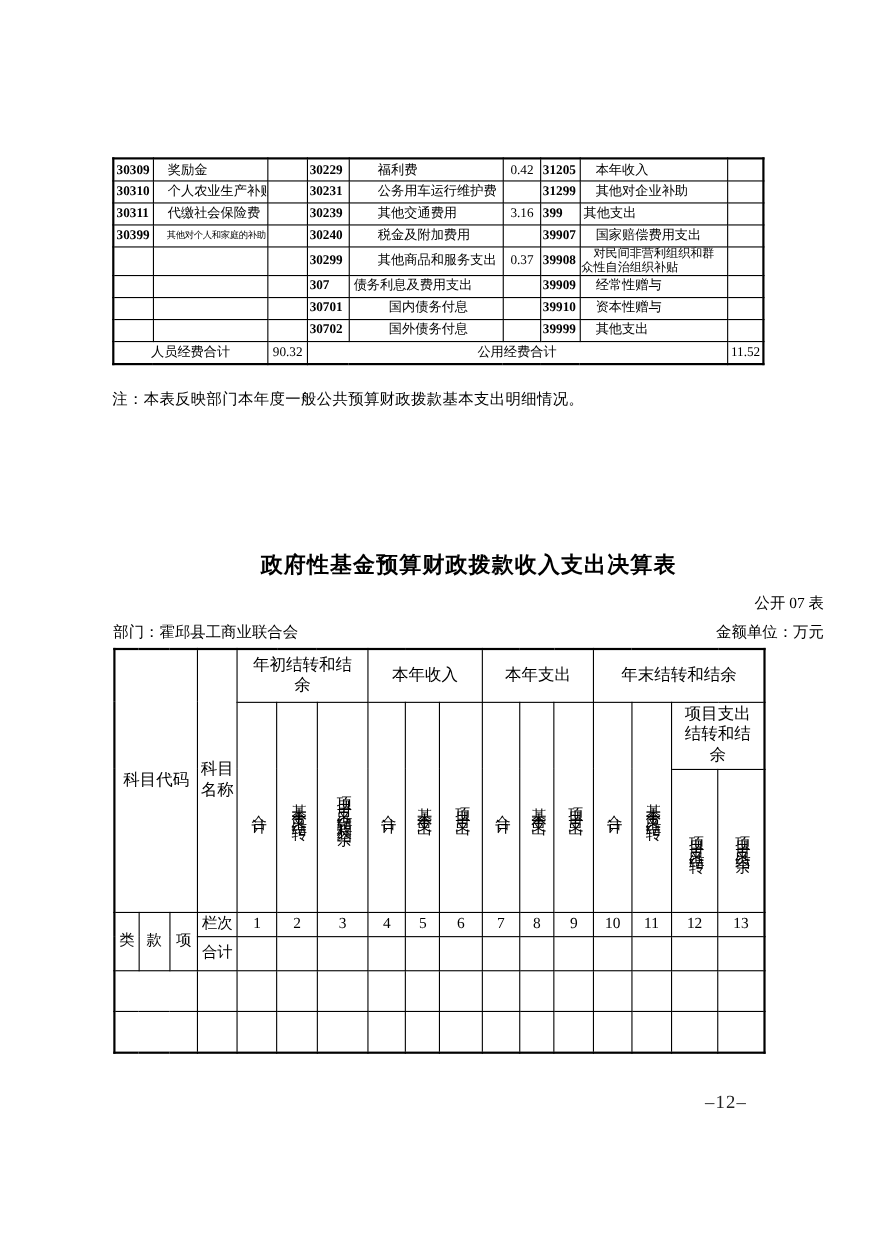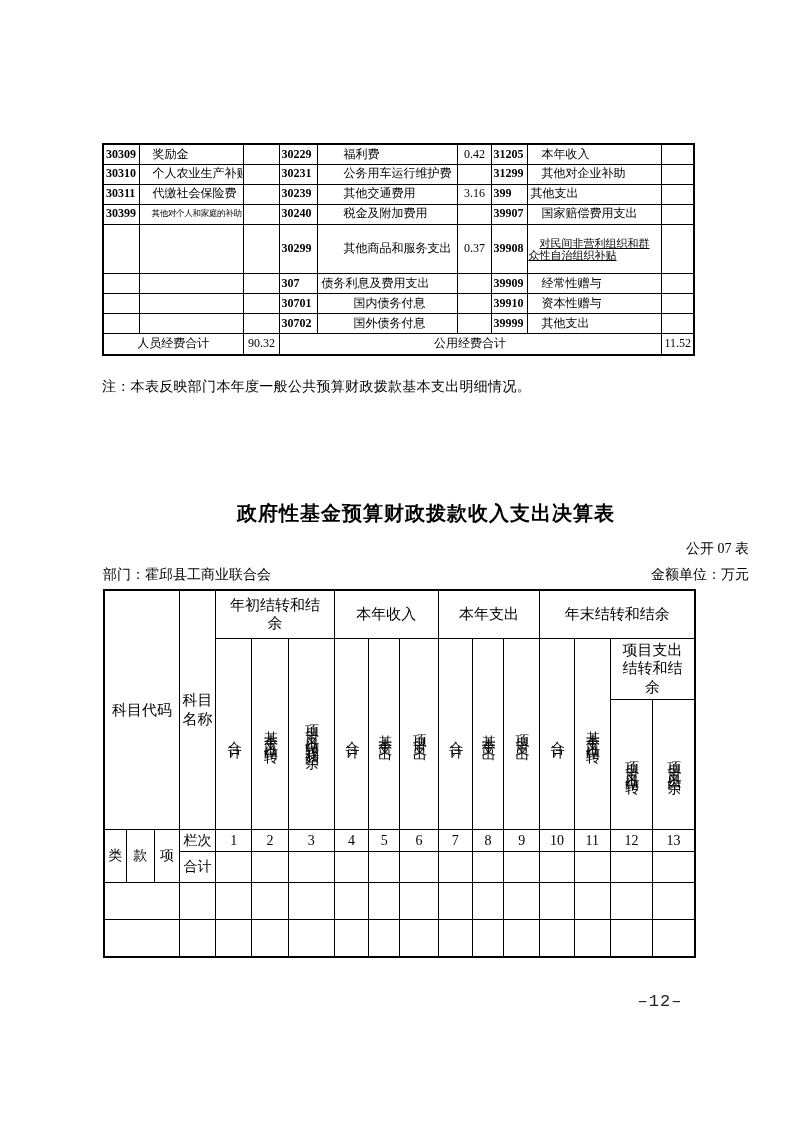--- a/index.html
+++ b/index.html
@@ -21,21 +21,21 @@
   .t1 .code { text-align:left; padding-left:2px;font-weight:bold; }
   .t1 .val  { text-align:center; padding-right:1px; }
   .t1 .center { text-align:center; }
   .n1-l1 { text-indent:11px; }
   .n2-l0 { text-indent:2px; }
   .n2-l1 { text-indent:24px; }
   .n2-l2 { text-indent:34px; }
   .n3-l0 { text-indent:1px; }
   .n3-l1 { text-indent:12px; }
   .fit   { font-size:8.5px !important; letter-spacing:-0.3px; text-indent:10px; }
-  .wrap  { white-space:normal !important; font-size:11px !important; line-height:1.1; text-indent:11px; padding:12px 1px !important;text-decoration:underline; }
+  .wrap  { white-space:normal !important; font-size:11px !important; line-height:1.1; text-indent:11px; padding:0 1px !important; }
   .note { font-size:14px; margin-top:22px; letter-spacing:0.3px; }
 
   
   .sec2 { position:absolute; left:103px; top:500px; width:646px; }
   .title2 { text-align:center; font-size:20px; font-weight:bold; letter-spacing:1px; }
   .pubcode { text-align:right; font-size:14px; margin-top:13px; }
   .meta { display:flex; justify-content:space-between; font-size:14px; margin-top:8px; }
 
   table.t2 { border-collapse:collapse; table-layout:fixed; width:593px; margin-top:5px; border:2px solid #000; }
   .t2 th, .t2 td {
@@ -44,21 +44,21 @@
     overflow:hidden;
   }
   .t2 td { font-size:14px; }
   .v { writing-mode:vertical-lr; text-orientation:upright; letter-spacing:4px; display:inline-block; line-height:1.05; font-size:14px; }
   .gwrap  { width:96px; margin:0 auto; }  
   .nwrap  { width:32px; margin:14px auto;text-align:center; }  
   .swrap  { width:62px; margin:2px auto; } 
 
   .pagenum {
     position:absolute; left:615px; top:992px; width:90px; text-align:center;
-    font-size:17px; color:#222; font-family:Liberation Mono, monospace; letter-spacing:1px;
+    font-size:17px; color:#222; font-family:Liberation Serif, serif; letter-spacing:1px;
   }
 </style>
 </head>
 <body>
 
 <div class="page">
 
   <div class="t1wrap">
     <table class="t1">
       <colgroup>

